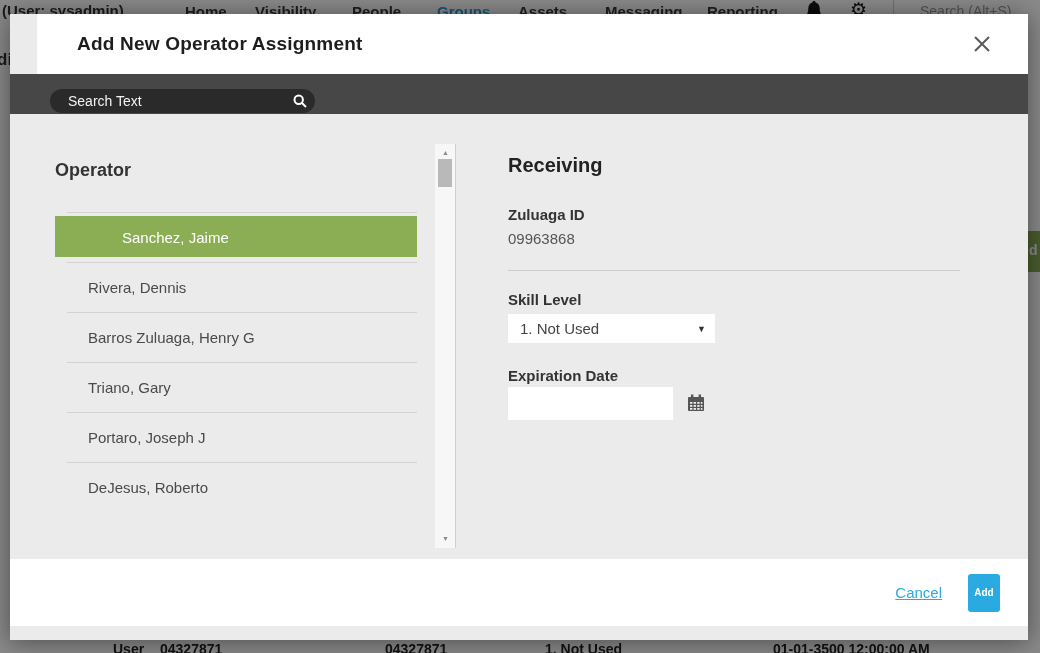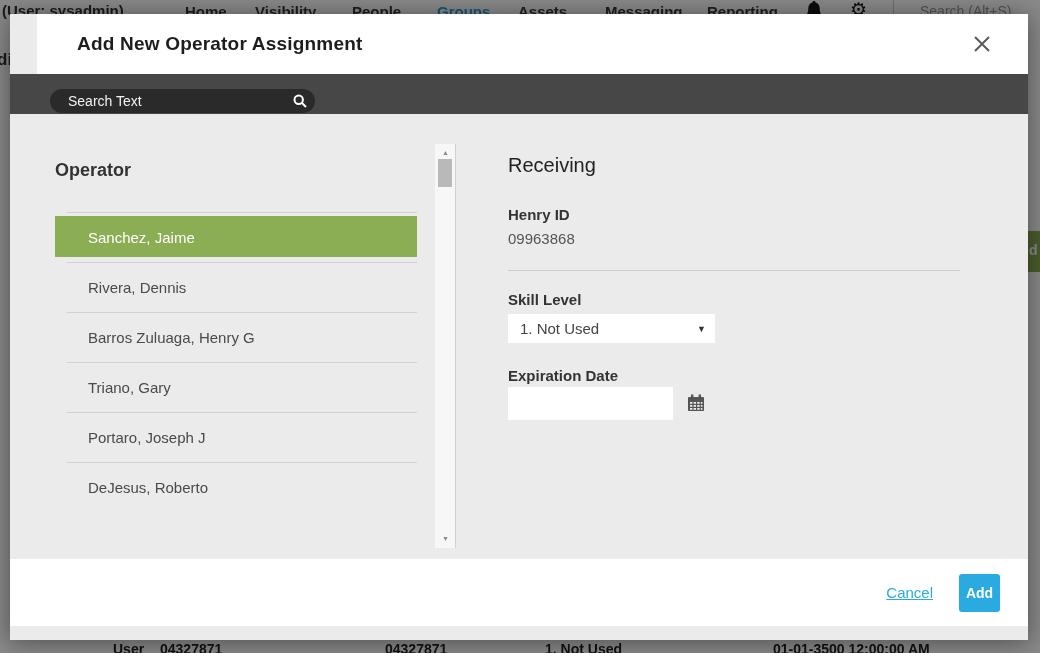--- a/index.html
+++ b/index.html
@@ -36,44 +36,44 @@
 
   .modal-body { position:relative; height:445px; background:#ebebeb; overflow:hidden; }
 
   
   .op-heading { position:absolute; left:45px; top:46px; font-size:18px; font-weight:600; color:#333; }
   .op-list { position:absolute; left:45px; top:98px; width:362px; }
   .op-row { position:relative; height:50px; display:flex; align-items:center; padding-left:33px; font-size:15px; color:#4a4a4a; cursor:pointer; }
   .op-row::after { content:""; position:absolute; top:0; left:12px; right:0; height:1px; background:#d2d2d2; }
   .op-row span { position:relative; z-index:1; }
   .op-row.selected::before { content:""; position:absolute; left:0; right:0; top:4px; bottom:5px; background:#8bad53; }
-  .op-row.selected span { color:#fff; }
+  .op-row.selected span { color:#fff;margin-left:34px; }
 
   
   .op-scrollbar { position:absolute; left:425px; top:30px; width:21px; height:404px; background:#f7f7f7; border-right:1px solid #d0d0d0; }
   .sb-arrow { position:absolute; left:0; width:21px; text-align:center; font-size:7px; color:#8a8a8a; line-height:10px; cursor:pointer; }
   .sb-up { top:4px; } .sb-down { bottom:4px; }
   .sb-thumb { position:absolute; left:3px; top:15px; width:14px; height:28px; background:#b9b9b9; cursor:pointer; }
 
   
   .recv-panel { position:absolute; left:498px; top:0; width:470px; }
-  .recv-heading { position:absolute; left:0; top:40px; font-size:20px; font-weight:400; color:#222; }
+  .recv-heading { position:absolute; left:0; top:40px; font-size:20px; font-weight:700; color:#222; }
   .fld-label { position:absolute; left:0; font-size:15px; font-weight:600; color:#333; }
   .lbl-access { top:92px; } .lbl-skill { top:177px; } .lbl-exp { top:253px; }
   .access-value { position:absolute; left:0; top:116px; font-size:15px; color:#555; }
   .recv-divider { position:absolute; left:0; top:156px; width:452px; height:1px; background:#cccccc; }
   .skill-select { position:absolute; left:0; top:200px; width:207px; height:29px; background:#fff; display:flex; align-items:center; font-size:15px; color:#444; padding-left:12px; cursor:pointer; }
   .skill-select .caret { position:absolute; right:9px; top:10px; font-size:9px; color:#333; }
   .exp-input { position:absolute; left:0; top:273px; width:165px; height:33px; background:#fff; border:none; outline:none; font-size:15px; color:#333; padding:0 10px; font-family:inherit; }
   .cal-btn { position:absolute; left:179px; top:280px; width:18px; height:18px; background:none; border:none; cursor:pointer; padding:0; }
 
   
   .modal-footer { position:relative; height:67px; background:#fff; display:flex; align-items:center; justify-content:flex-end; padding-right:28px; }
   .cancel-link { font-size:15px; color:#29abe2; margin-right:26px; background:none; border:none; cursor:pointer; font-family:inherit;text-decoration:underline; }
-  .add-btn { width:41px; height:38px; background:#29abe2; color:#fff; border:none; border-radius:3px; font-size:14px; font-weight:600; cursor:pointer; font-family:inherit; }
+  .add-btn { width:32px; height:38px; background:#29abe2; color:#fff; border:none; border-radius:3px; font-size:10px; font-weight:600; cursor:pointer; font-family:inherit; }
 </style>
 </head>
 <body>
 
 <div class="bg-page">
   <div class="bg-topnav">
     <span class="bg-user">(User: sysadmin)</span>
     <div id="nav-container">
         <span class="bg-nav-item" style="left: 185px;">Home</span>
         <span class="bg-nav-item" style="left: 255px;">Visibility</span>
@@ -156,21 +156,21 @@
 
     <div class="op-scrollbar">
       <span class="sb-arrow sb-up">▲</span>
       <div class="sb-thumb"></div>
       <span class="sb-arrow sb-down">▼</span>
     </div>
 
     <div class="recv-panel">
       <div class="recv-heading">Receiving</div>
 
-      <div class="fld-label lbl-access">Henry ID</div>
+      <div class="fld-label lbl-access">Zuluaga ID</div>
       <div class="access-value">09963868</div>
 
       <div class="recv-divider"></div>
 
       <div class="fld-label lbl-skill">Skill Level</div>
       <div class="skill-select">
         <span>1. Not Used</span>
         <span class="caret">▼</span>
       </div>
 

